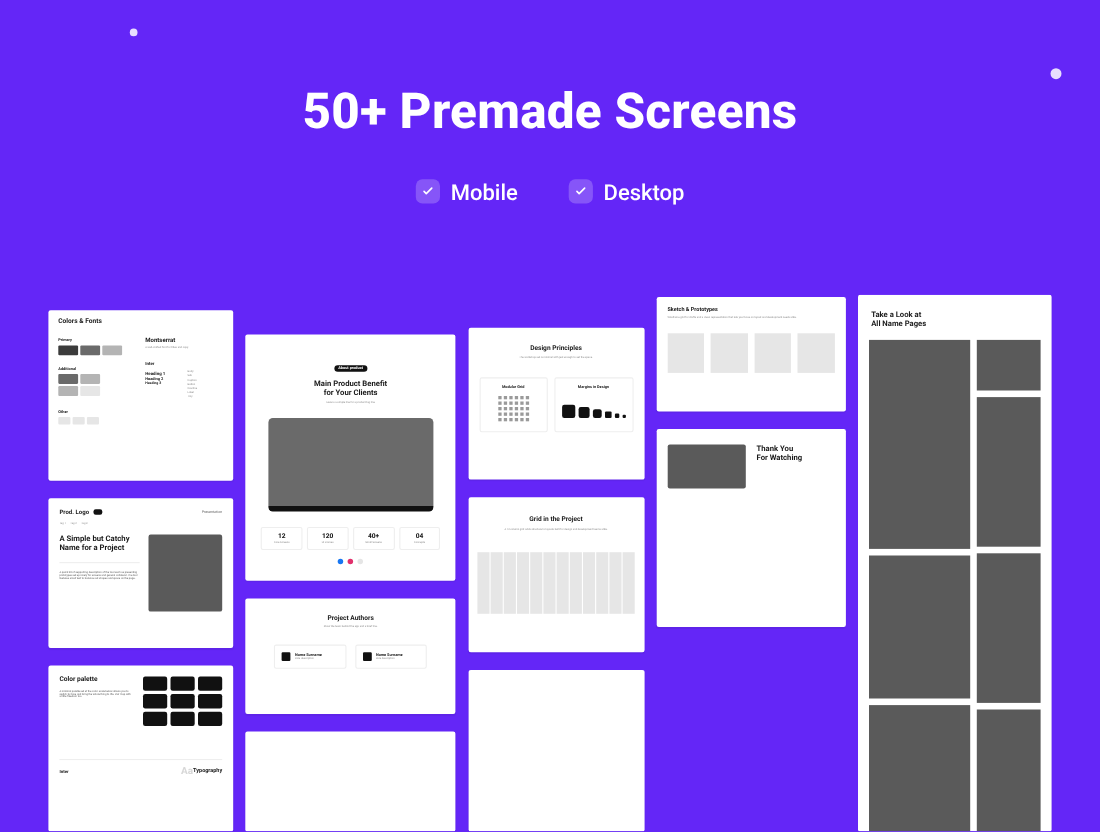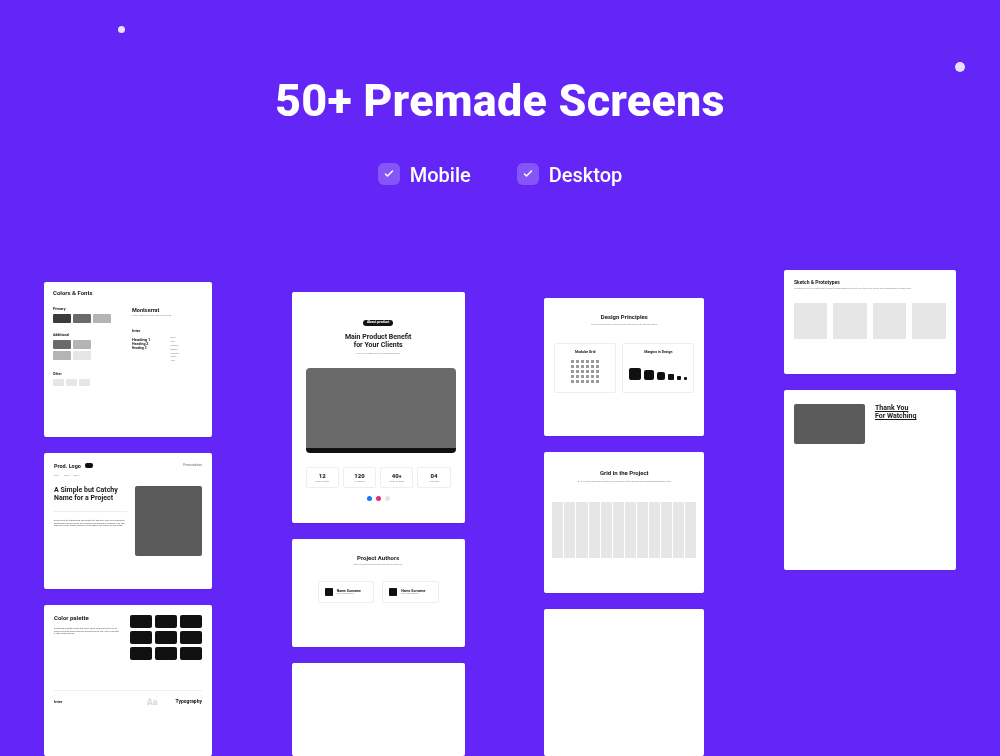--- a/index.html
+++ b/index.html
@@ -58,21 +58,21 @@
     width: 1000px;
     height: 488px;
     overflow: hidden;
     display: flex;
     justify-content: space-between;
     padding: 0 44px;
     box-sizing: border-box;
   }
   .col { display: flex; flex-direction: column; gap: 16px; }
   .col.c1 { width: 168px; margin-top: 14px; }
-  .col.c2 { width: 173px; margin-top: 24px; }
+  .col.c2 { width: 191px; margin-top: 36px; }
   .col.c3 { width: 160px; margin-top: 30px; }
   .col.c4 { width: 172px; margin-top: 2px;  }
   .col.c5 { width: 176px; margin-top: 0;   }
 
   .card {
     background: #fff;
     border-radius: 2px;
     color: #1a1a1a;
     position: relative;
     box-sizing: border-box;
@@ -304,21 +304,21 @@
             <span class="swk"></span>
           <span class="swk"></span>
             <span class="swk"></span>
             <span class="swk"></span>
         </div>
       </div>
       <div class="rule" style="margin-top:30px;"></div>
       <div style="display:flex; align-items:center; margin-top:6px;">
         <span class="t-label">Inter</span>
         <span style="flex:1;"></span>
-        <span style="font-size:9px; font-weight:800; color:#d8d8d8; margin-right:18px;">Aa</span>
+        <span style="font-size:9px; font-weight:800; color:#d8d8d8; margin-right:0;">Aa</span>
         <span class="t-title" style="font-size:5px;">Typography</span>
       </div>
     </div>
 
   </div>
 
   <div class="col c2">
 
     <div class="card" style="padding:16px 14px 14px; height:258px; text-align:center;">
       <span class="pill">About product</span>
@@ -474,23 +474,44 @@
         <span></span>
         <span></span>
       </div>
     </div>
 
     <div class="card" style="padding:14px 10px 0; height:180px;">
       <div style="display:flex; gap:10px;">
         <div style="flex:1;">
           <div style="height:40px;background:#5a5a5a;border-radius:2px;"></div>
         </div>
-        <div style="flex:1;text-decoration:underline;">
+        <div style="flex:1;">
           <div class="t-title-lg">Thank You</div>
           <div class="t-title-lg">For Watching</div>
         </div>
       </div>
     </div>
 
   </div>
 
+  <div class="col c5">
+    <div class="card" style="padding:14px 0 0; height:520px;">
+      <div style="padding:0 12px 10px;">
+        <div class="t-title-lg">Take a Look at</div>
+        <div class="t-title-lg">All Name Pages</div>
+      </div>
+      <div class="big-panels">
+        <div class="bp-l">
+          <div class="gp"></div>
+          <div class="gp two"></div>
+          <div class="gp two"></div>
+        </div>
+        <div class="bp-r">
+          <div class="gp sm"></div>
+          <div class="gp lg"></div>
+          <div class="gp lg"></div>
+          <div class="gp lg"></div>
+        </div>
+      </div>
+    </div>
+  </div>
 
 </div>
 
 </body></html>

